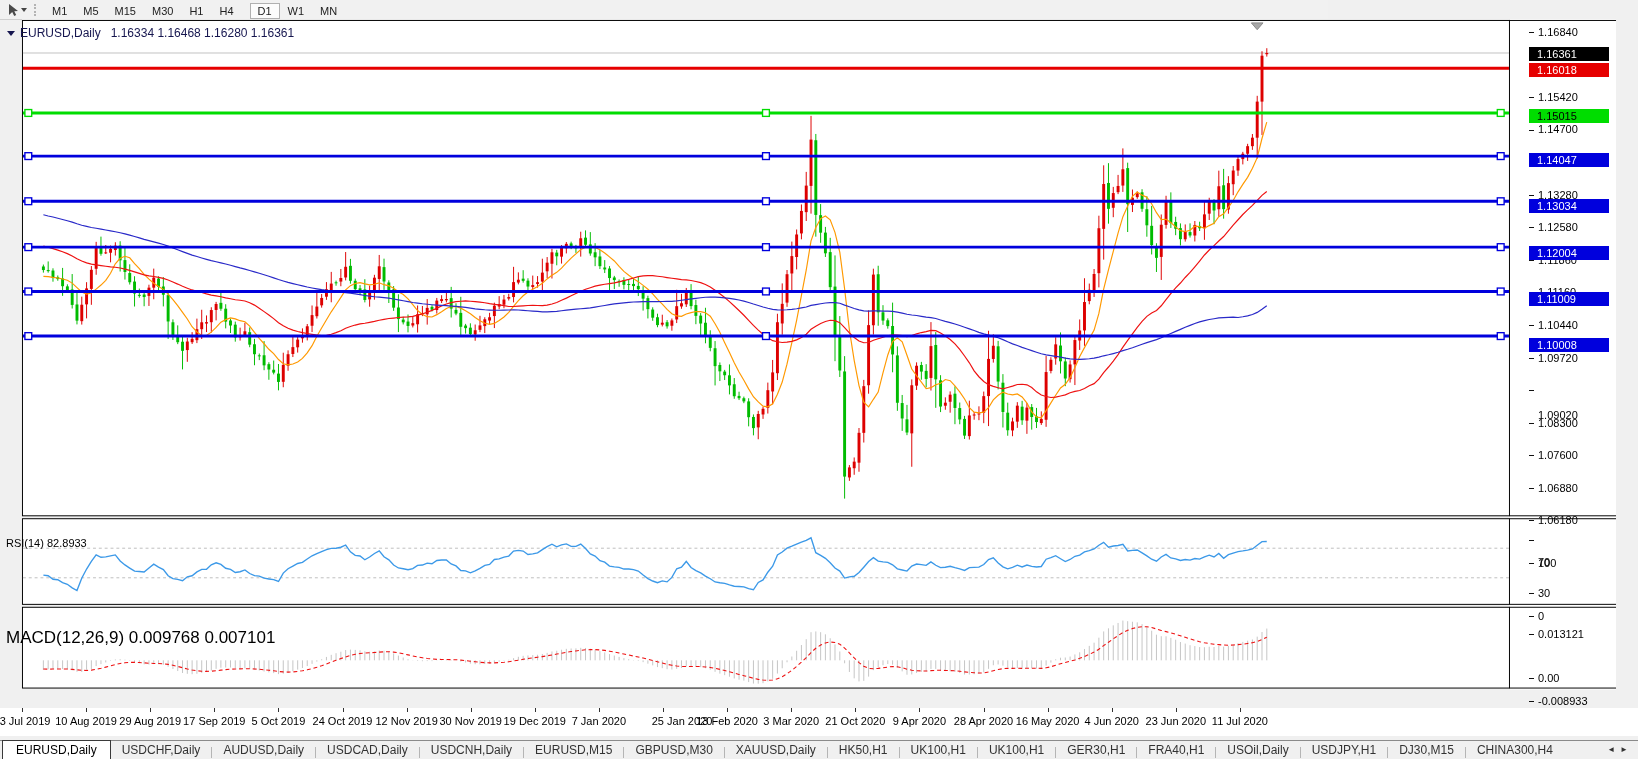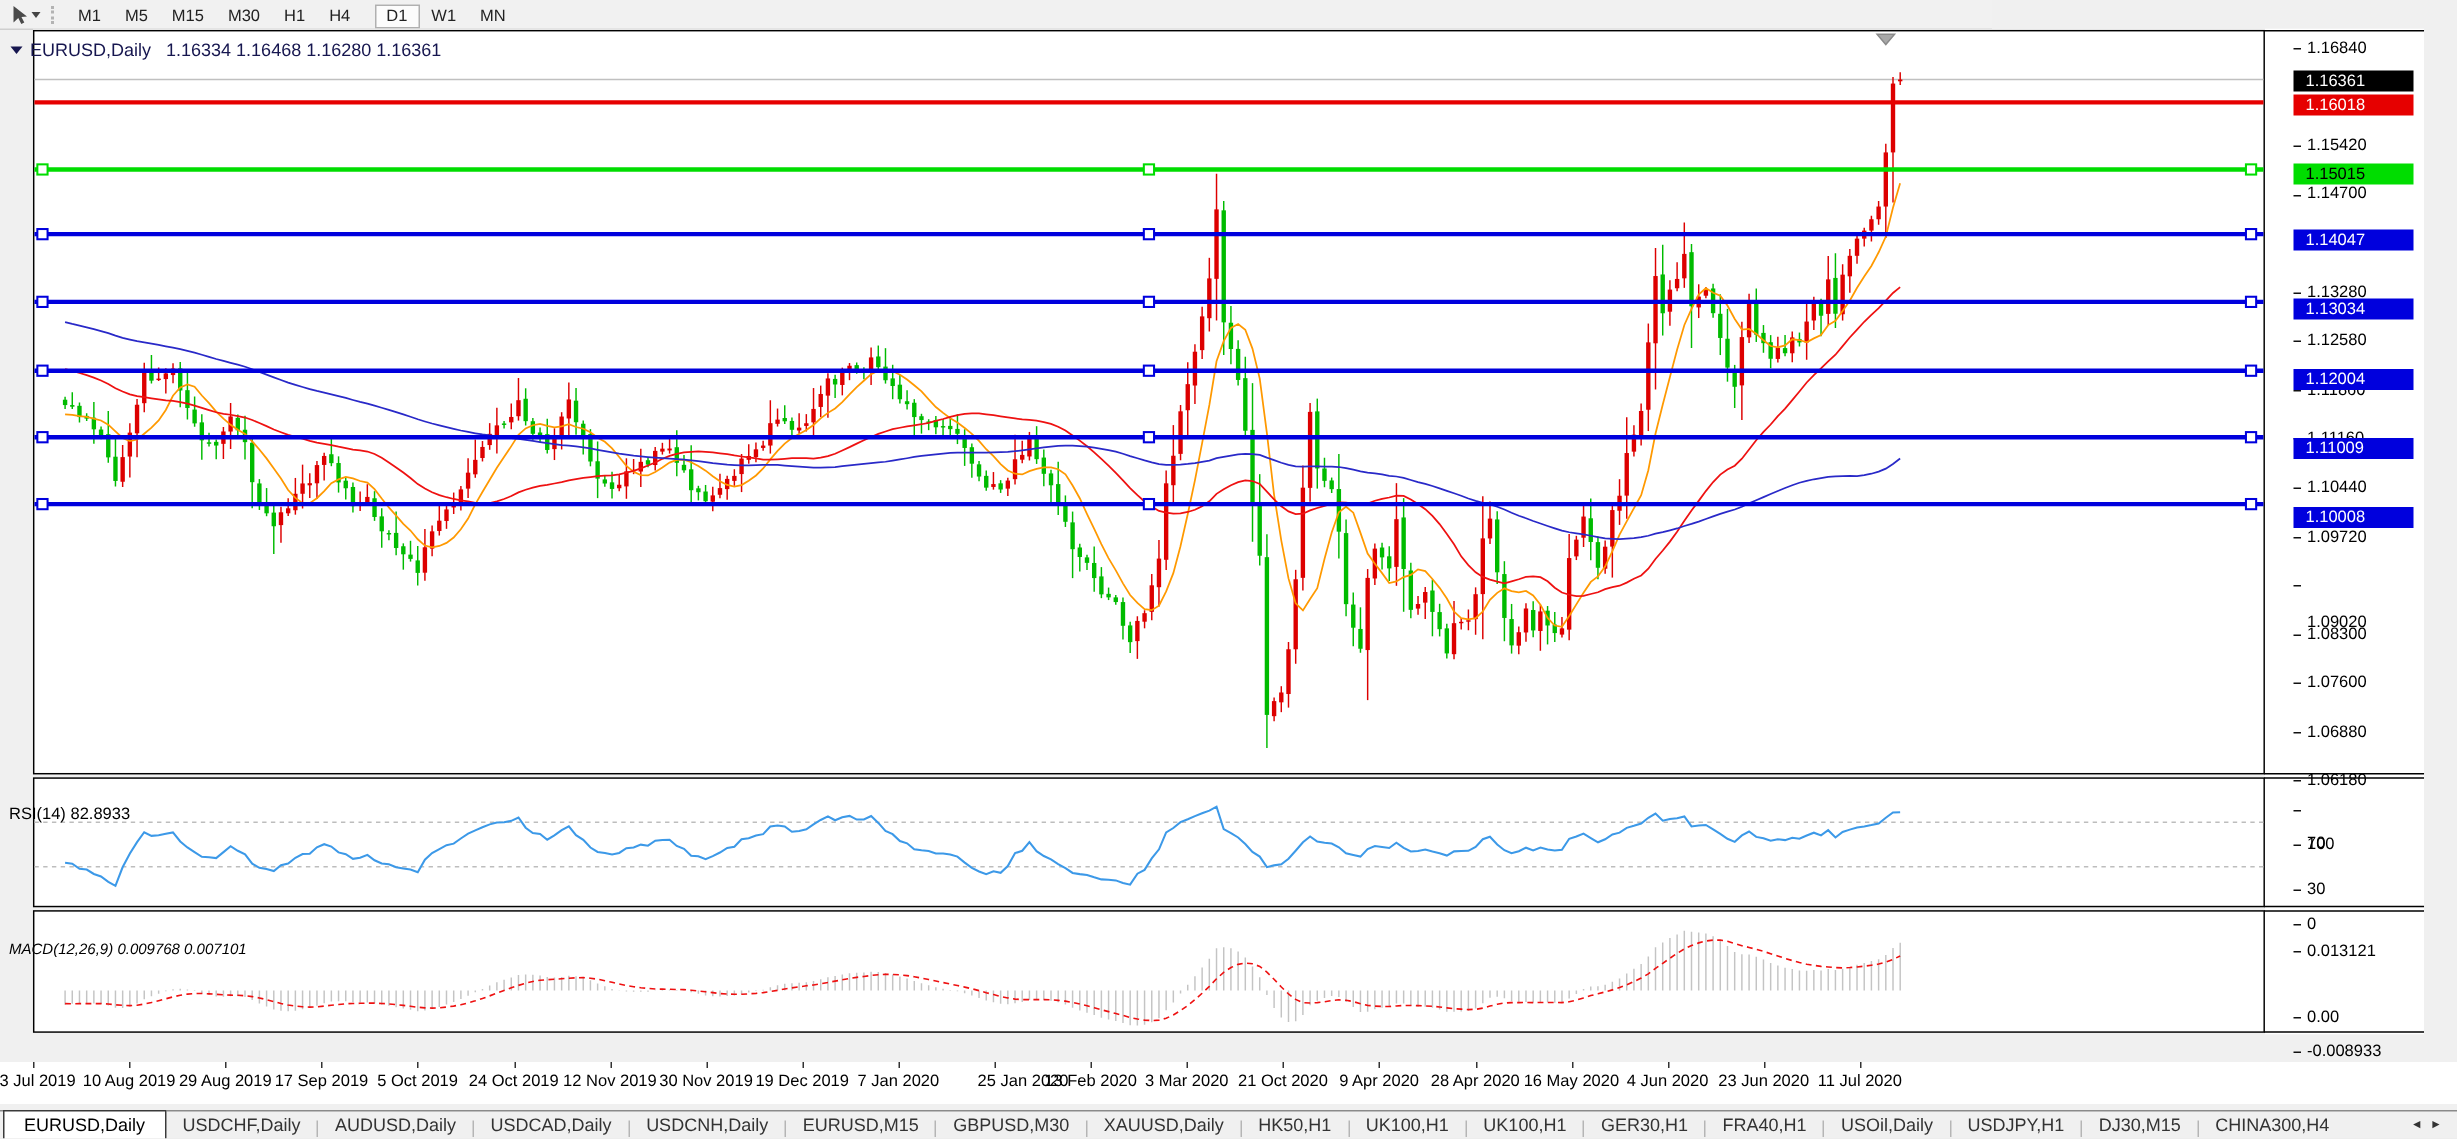--- a/index.html
+++ b/index.html
@@ -22,21 +22,21 @@
   .tickmark{position:absolute;left:0;width:5px;height:1px;background:#111;}
   .ticklabel{position:absolute;left:9px;font-size:11px;color:#000;white-space:nowrap;}
   .pbox{position:absolute;left:0;height:14px;line-height:14px;font-size:11px;padding-left:8px;width:72px;}
   
   .ovl{position:absolute;font-size:11px;color:#000;white-space:nowrap;}
   #chart-title{left:7px;top:26px;font-size:12px;color:#16164f;}
   #chart-title .tri{display:inline-block;width:0;height:0;border-left:4px solid transparent;
       border-right:4px solid transparent;border-top:5px solid #16164f;margin-right:5px;position:relative;top:-1px;}
   #chart-title .ohlc{margin-left:10px;}
   #rsi-label{left:6px;top:537px;font-size:11px;color:#000;}
-  #macd-label{left:6px;top:628px;font-size:10px;color:#000;font-style:italic;}
+  #macd-label{left:6px;top:628px;font-size:17px;color:#000;}
   
   #date-row{position:absolute;left:0;top:708px;width:1638px;height:28px;background:#ffffff;}
   .dtick{position:absolute;top:0;width:1px;height:4px;background:#333;}
   .dlabel{position:absolute;top:7px;font-size:11px;color:#000;transform:translateX(-50%);white-space:nowrap;}
   
   #tab-bar{position:absolute;left:0;top:736px;width:1638px;height:23px;background:#f0f0f0;}
   #tab-line{position:absolute;left:0;top:4px;width:1638px;height:1px;background:#8a8a8a;}
   .tab{position:relative;display:inline-block;font-size:12px;color:#333;padding:0 11px;line-height:17px;margin-top:6px;cursor:default;}
   .tab.active{background:#ffffff;border:1px solid #3a3a3a;line-height:19px;margin-top:1px;margin-left:2px;
               padding:0 13px;color:#000;z-index:2;}

